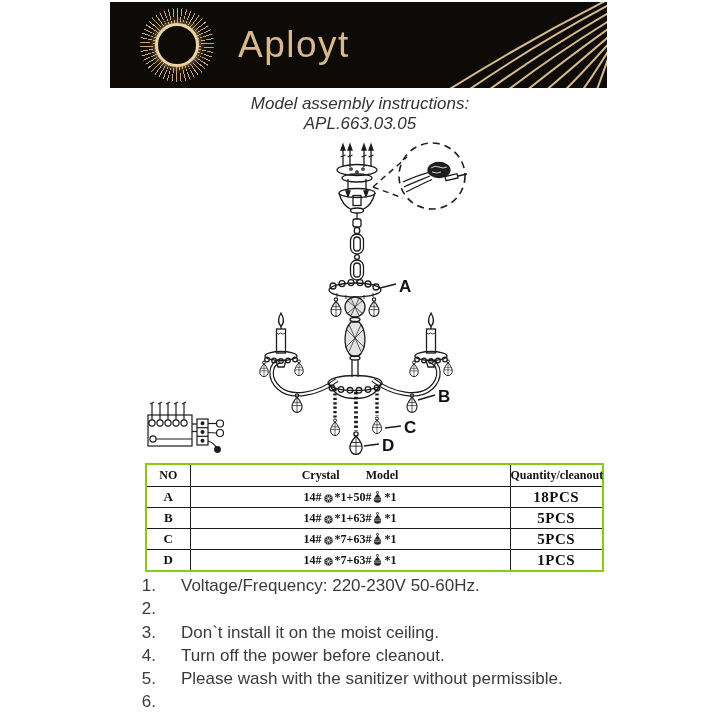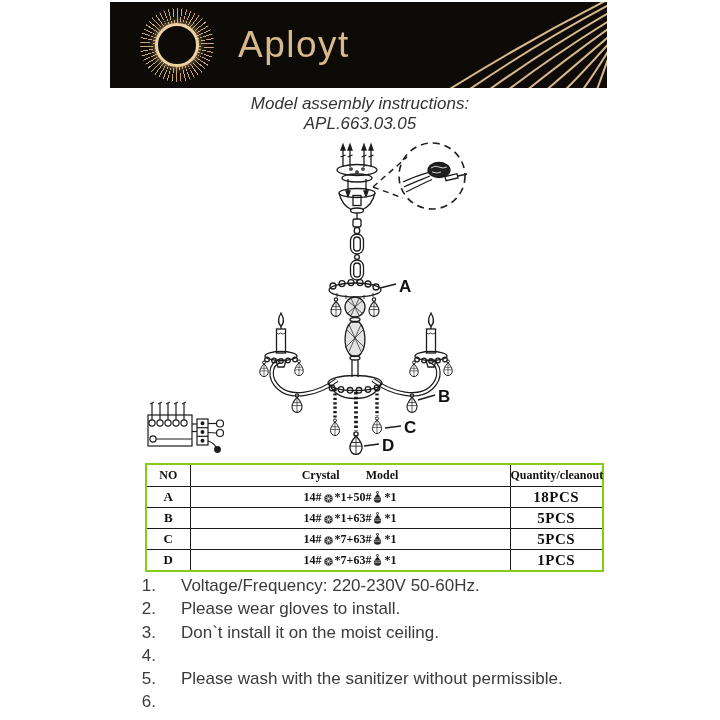--- a/index.html
+++ b/index.html
@@ -344,28 +344,28 @@
 </tbody>
   </table>
 
 <div class="instructions">
   <div class="ins-item">
     <span class="inum">1.</span>
     <span class="itext">Voltage/Frequency: 220-230V 50-60Hz.</span>
   </div>
   <div class="ins-item">
     <span class="inum">2.</span>
-    <span class="itext">Please wear gloves to install.</span>
   </div>
   <div class="ins-item">
     <span class="inum">3.</span>
     <span class="itext">Don`t install it on the moist ceiling.</span>
   </div>
   <div class="ins-item">
     <span class="inum">4.</span>
+    <span class="itext">Turn off the power before cleanout.</span>
   </div>
   <div class="ins-item">
     <span class="inum">5.</span>
     <span class="itext">Please wash with the sanitizer without permissible.</span>
   </div>
   <div class="ins-item">
     <span class="inum">6.</span>
   </div>
 </div>
 

